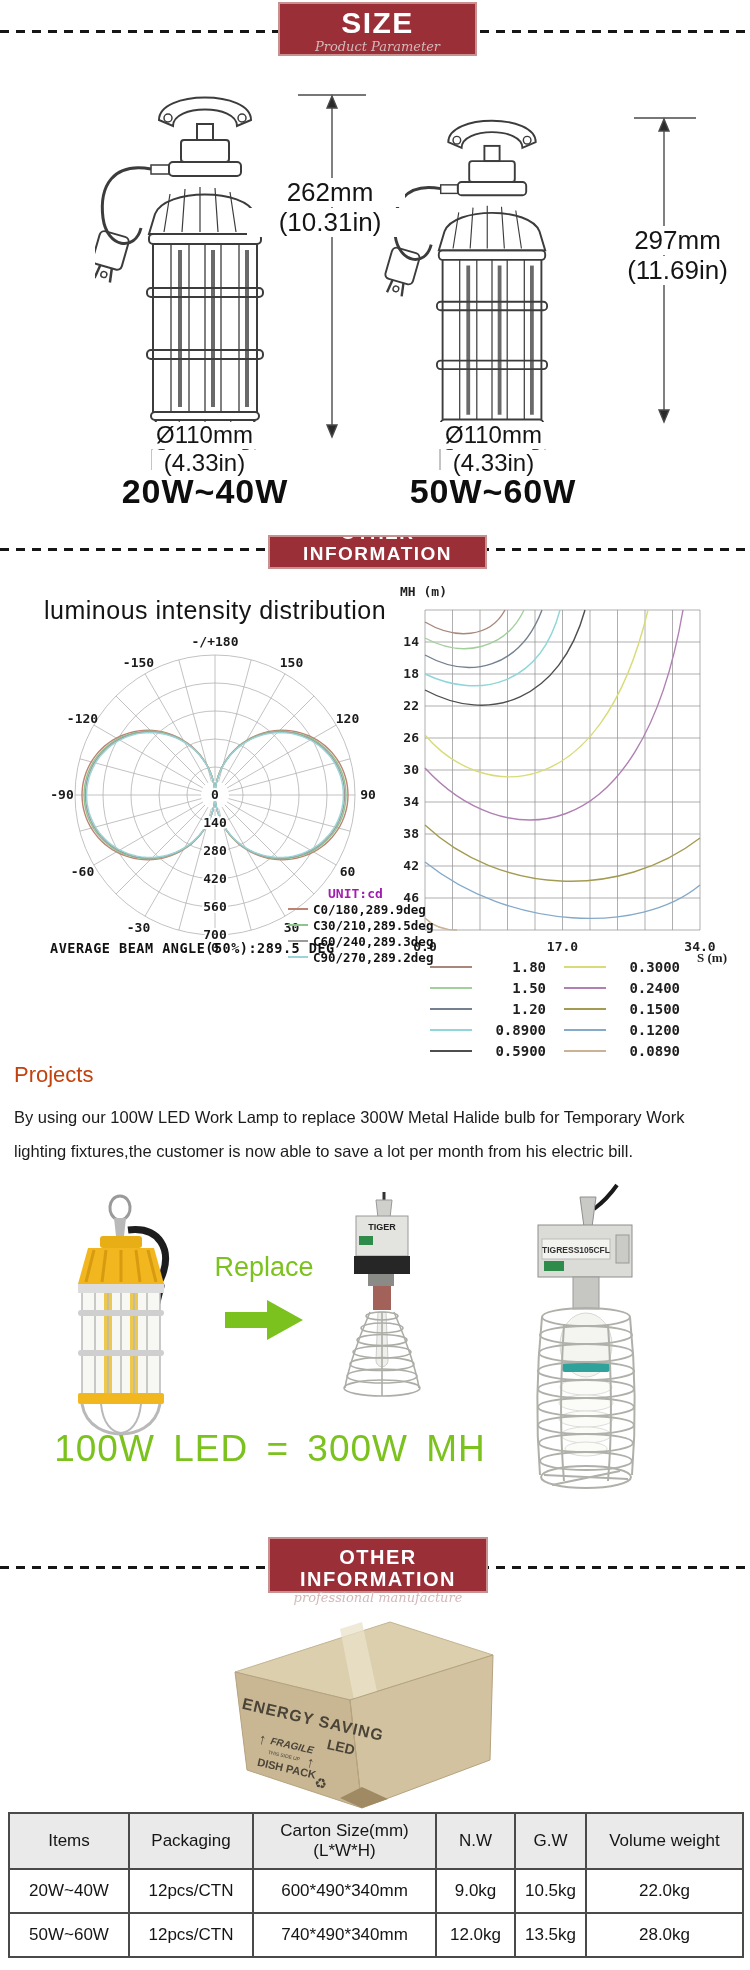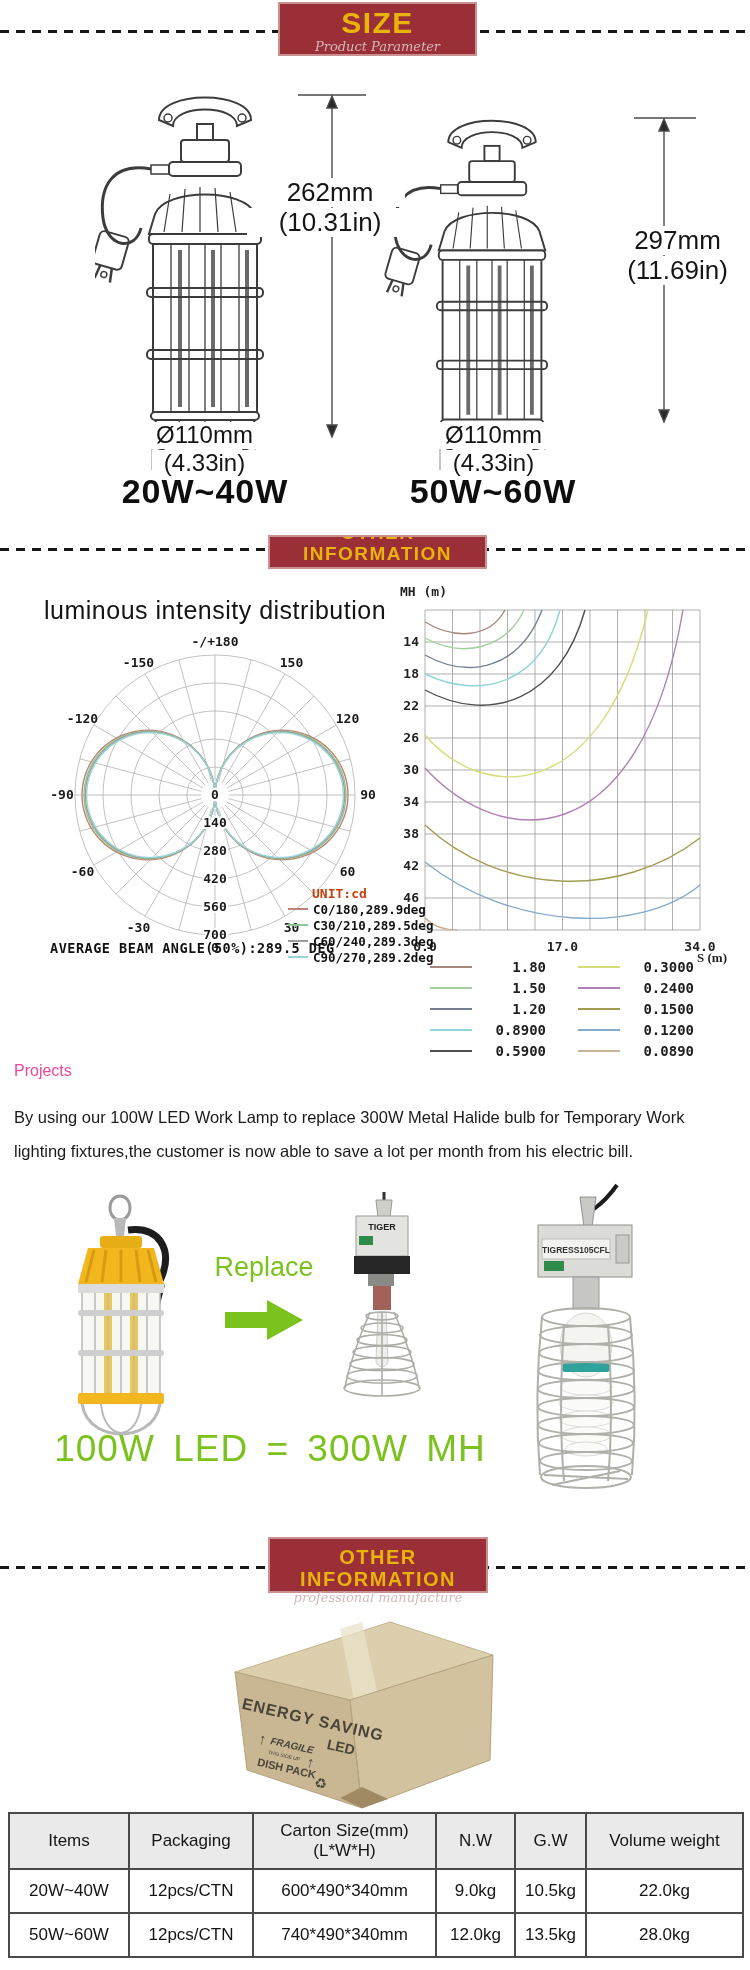--- a/index.html
+++ b/index.html
@@ -4,45 +4,45 @@
 <style>
   *{margin:0;padding:0;box-sizing:border-box}
   html,body{background:#fff}
   #page{position:relative;width:750px;height:1970px;background:#fff;
         font-family:"Liberation Sans",sans-serif;overflow:hidden;margin:0 auto}
   .abs{position:absolute}
   svg.abs{overflow:visible}
   .dash{position:absolute;left:0;height:3px;width:750px;
         background:repeating-linear-gradient(90deg,#161616 0 9px,transparent 9px 16px)}
   .banner{position:absolute;background:#9a2f38;border:2px solid #c99090;text-align:center;z-index:2}
-  .bt{color:#eab308;font-weight:bold;letter-spacing:1.5px;line-height:1.1}
+  .bt{color:#ffffff;font-weight:bold;letter-spacing:1.5px;line-height:1.1}
   .bs{font-family:"DejaVu Serif",serif;font-style:italic;color:#d2b9b9}
   .clip{overflow:hidden}
   .dim{position:absolute;text-align:center;font-size:26px;color:#151515;background:#fff;
        line-height:1.12;white-space:nowrap;z-index:3}
   .dim.small{font-size:24px}
   .watt{position:absolute;text-align:center;font-size:34px;font-weight:bold;color:#0e0e0e;letter-spacing:1px}
   .mono{font-family:Liberation Serif, serif}
   .sec-title{position:absolute;font-size:25px;color:#141414;letter-spacing:.5px}
   .pgrid{stroke:#b3b3b3;stroke-width:.8;fill:none}
   .plab{font:bold 13px "DejaVu Sans Mono",monospace;fill:#1a1a1a}
   .prad{font:bold 13px "DejaVu Sans Mono",monospace;fill:#1a1a1a;paint-order:stroke;stroke:#fff;stroke-width:4px}
   .igrid{stroke:#8d8d8d;stroke-width:.7}
   .ilab{font:bold 13px "DejaVu Sans Mono",monospace;fill:#1f1f1f}
   #polar-legend{position:absolute;left:288px;top:886px;z-index:2}
-  #polar-legend .punit{font:bold 13px "DejaVu Sans Mono",monospace;color:#c2410c;margin-left:24px}
+  #polar-legend .punit{font:bold 13px "DejaVu Sans Mono",monospace;color:#a21caf;margin-left:40px}
   #polar-legend .plrow{display:flex;align-items:center;height:16px;font:bold 12.5px "DejaVu Sans Mono",monospace;color:#111}
   #polar-legend .plline{display:inline-block;width:20px;height:2px;margin-right:5px}
   .pannot{position:absolute;left:50px;top:940px;font:bold 13.5px "DejaVu Sans Mono",monospace;color:#111;letter-spacing:.5px}
   #isolux-legend{position:absolute;left:430px;top:956px}
   .ilrow{display:flex;align-items:center;height:21px}
   .ilsw{display:inline-block;width:42px;height:2px;margin-right:10px}
-  .ilval{width:64px;text-align:right;font:bold 14px "DejaVu Sans Mono",monospace;color:#1f1f1f;margin-right:32px}
+  .ilval{width:64px;text-align:right;font:bold 14px "DejaVu Sans Mono",monospace;color:#1f1f1f;margin-right:18px}
   .ilval.last{margin-right:18px}
-  .proj-h{position:absolute;left:14px;top:1062px;font-size:16px;color:#ec4899}
+  .proj-h{position:absolute;left:14px;top:1062px;font-size:22px;color:#c2410c}
   .proj-p{position:absolute;left:14px;width:730px;font-size:16.5px;color:#1b1b1b}
   .green{color:#7cc21e}
   .replace{position:absolute;left:198px;top:1252px;width:132px;text-align:center;
            font-size:27px;font-weight:normal}
   .equation{position:absolute;left:45px;top:1428px;width:450px;text-align:center;
             font-size:37px;font-weight:normal;letter-spacing:1px;word-spacing:7px}
   #pack-table{position:absolute;left:8px;top:1812px;width:734px;border-collapse:collapse;
               table-layout:fixed;text-align:center;color:#151515;z-index:2}
   #pack-table th,#pack-table td{border:2px solid #4a4a4a;font-size:17px;font-weight:normal;padding:0 2px}
   #pack-table th{background:#eaeaea;height:56px}

